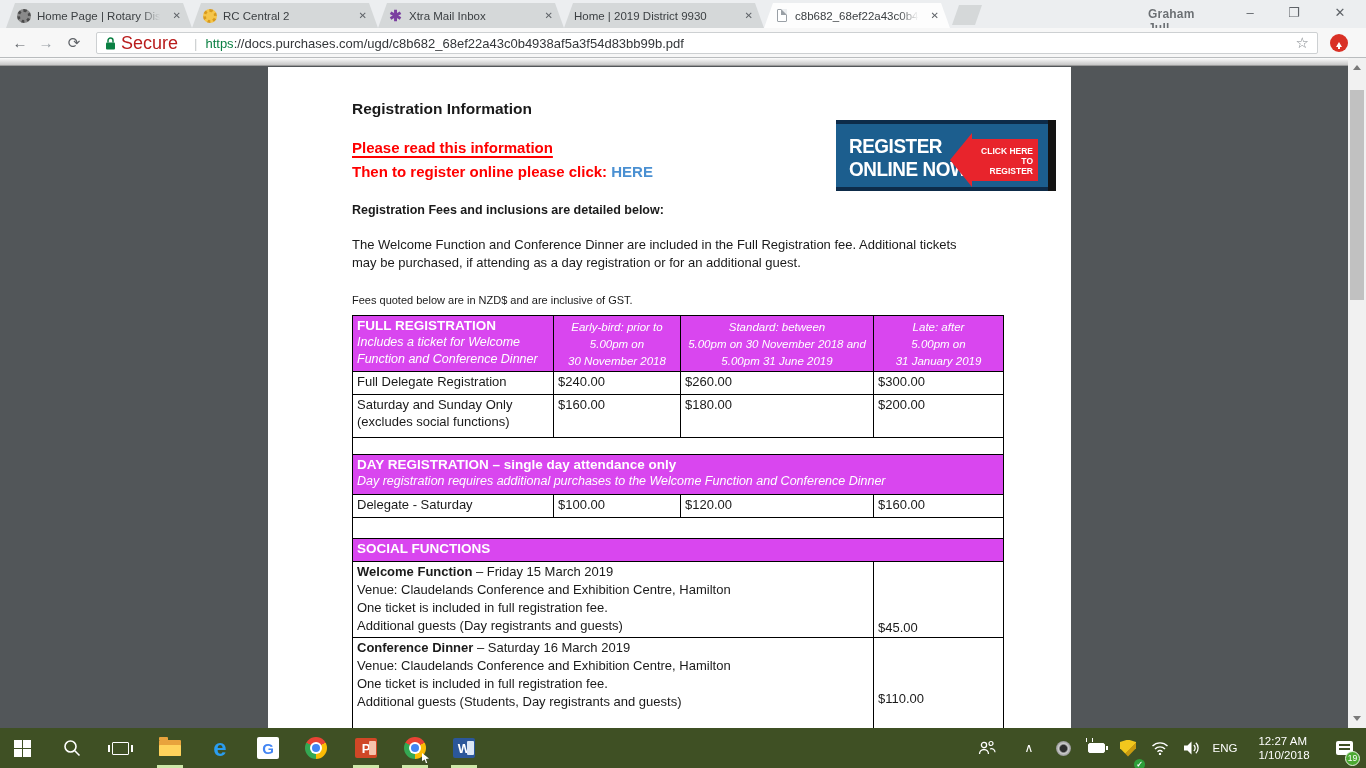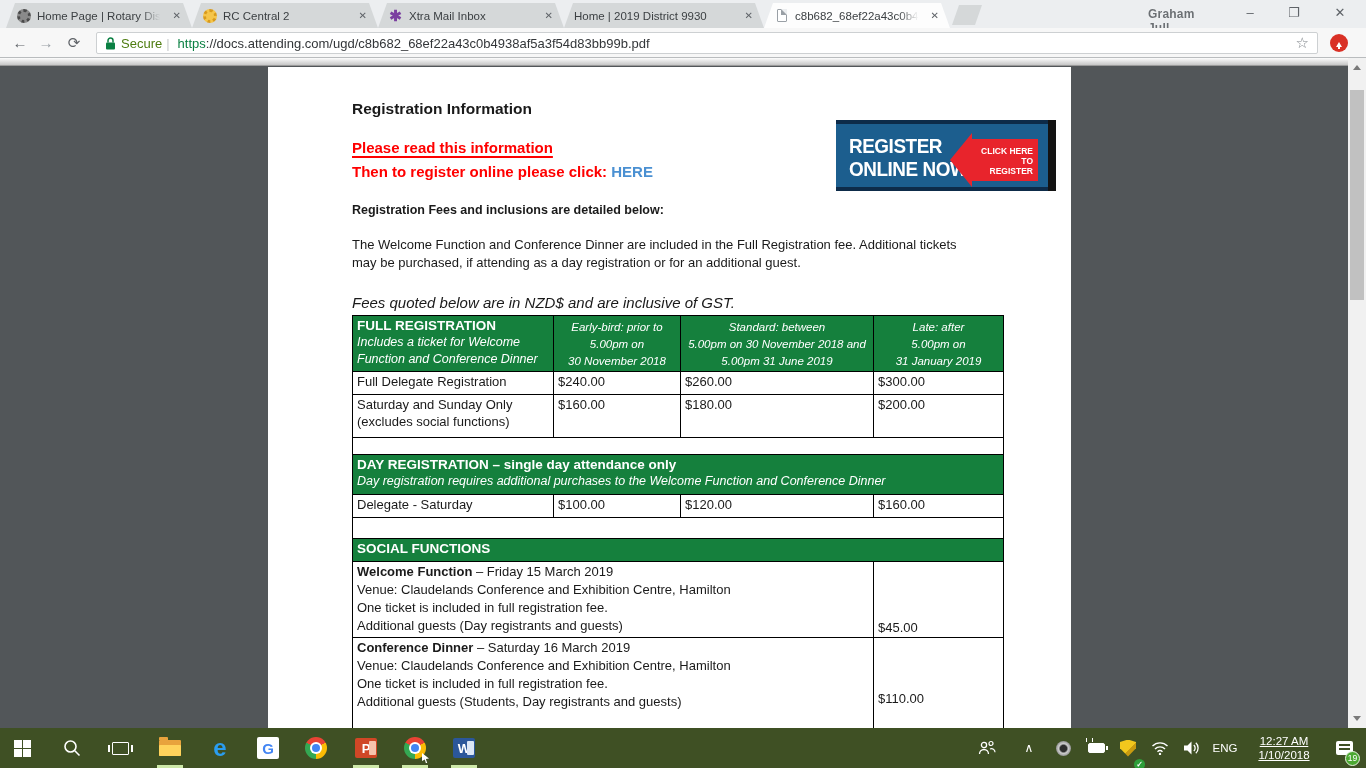--- a/index.html
+++ b/index.html
@@ -30,21 +30,21 @@
   .winbtn { position:absolute; top:0; width:44px; height:26px; text-align:center; line-height:26px; font-size:13px; color:#5f6368; }
   #btn-min { left:1228px; } #btn-restore { left:1272px; } #btn-close { left:1318px; }
 
   
   #toolbar { position:absolute; left:0; top:28px; width:1366px; height:30px; background:#f7f7f7; border-bottom:1px solid #b9bcbe; }
   .navbtn { position:absolute; top:3px; font-size:15px; color:#5f6368; width:24px; text-align:center; line-height:24px; }
   #nav-back{ left:8px; } #nav-forward{ left:34px; color:#9aa0a6; } #nav-reload{ left:62px; }
   #omnibox { position:absolute; left:96px; top:4px; width:1222px; height:22px; background:#fff; border:1px solid #cdd0d2; border-radius:2px;
              display:flex; align-items:center; padding:0 8px; }
   #lock-icon { margin-right:5px; display:flex; }
-  #secure-label { color:#4d7c0f; font-size:13px; margin-right:4px; }
+  #secure-label { color:#b91c1c; font-size:18px; margin-right:16px; }
   #omni-sep { color:#c8cbcd; font-size:13px; margin-right:8px; font-weight:100; }
   #url { font-size:13px; white-space:nowrap; overflow:hidden; flex:1; }
   #url .scheme { color:#0b8043; }
   #url .rest { color:#333639; }
   #star-btn { font-size:15px; color:#80868b; margin-left:8px; }
   #ext-btn { position:absolute; left:1330px; top:6px; width:18px; height:18px; border-radius:50%; background:#d93025; }
   #ext-btn::before { content:""; position:absolute; left:6px; top:8px; border-left:3px solid transparent; border-right:3px solid transparent; border-bottom:5px solid #fff; }
   #ext-btn::after { content:""; position:absolute; left:8px; top:11px; width:2px; height:4px; background:#fff; }
 
   
@@ -59,34 +59,34 @@
   #scroll-thumb { position:absolute; left:2px; top:32px; width:14px; height:210px; background:#c1c1c1; }
 
   
   #content { position:absolute; left:84px; top:0; width:651px; }
   #doc-title { position:absolute; top:33px; font-size:15.5px; font-weight:bold; }
   #notice { position:absolute; top:72px; font-size:15px; font-weight:bold; color:#ff0000; text-decoration:underline; text-decoration-thickness:2px; text-underline-offset:3px; }
   #register-line { position:absolute; top:96px; font-size:15px; font-weight:bold; color:#ff0000; }
   #register-line a { color:#4a90d2; text-decoration:none; font-weight:bold; }
   #fees-heading { position:absolute; top:136px; font-size:12.5px; font-weight:bold; }
   #intro { position:absolute; top:169px; font-size:13px; line-height:18px; white-space:pre-line; width:660px; }
-  #fees-note { position:absolute; top:227px; font-size:15px;font-style:italic; }
+  #fees-note { position:absolute; top:227px; font-size:11px; }
 
   
   #banner { position:absolute; left:484px; top:53px; width:220px; height:71px; background:#131313; }
   #banner-blue { position:absolute; left:0; top:0; width:212px; height:71px; background:#1c5e8e; border-top:4px solid #0d2b49; border-bottom:4px solid #0d2b49; }
   #banner-text { position:absolute; left:13px; top:10px; font-size:21px; font-weight:800; color:#fff; line-height:23px; letter-spacing:-.5px; transform:scaleX(.9); transform-origin:left; white-space:nowrap; }
   #banner-arrow { position:absolute; right:10px; top:15px; width:86px; height:42px; }
   #arrow-head { position:absolute; left:-2px; top:-6px; border-top:27px solid transparent; border-bottom:27px solid transparent; border-right:22px solid #e8242c; }
   #arrow-body { position:absolute; left:20px; top:0; width:66px; height:42px; background:#e8242c; color:#fff; font-size:8.5px; font-weight:bold; text-align:right; padding:7px 5px 0 0; line-height:10px; }
 
   
   #fee-table { position:absolute; top:248px; left:0; border-collapse:collapse; table-layout:fixed; width:651px; font-size:13px; }
   #fee-table td { border:1px solid #000; vertical-align:top; padding:1px 4px; line-height:17px; }
-  .g { background:#15803d; color:#fff; }
+  .g { background:#d946ef; color:#fff; }
   .g .tbl-title { font-weight:bold; font-size:13.5px; }
   .g .tbl-sub { font-style:italic; font-size:12.5px; white-space:pre-line; }
   .colhead { font-style:italic; font-size:11.5px; text-align:center; white-space:pre-line; line-height:16px; padding-top:3px !important; }
   .pre { white-space:pre-line; }
   .spacer-row td { height:17px; }
   .social-price { vertical-align:bottom !important; }
   .pb22 { padding-bottom:22px !important; }
   .line { line-height:18px; }
 
   
@@ -122,21 +122,21 @@
   
   .tray-item { position:absolute; top:0; height:40px; display:flex; align-items:center; justify-content:center; color:#fff; }
   .chevron { font-size:12px; color:#fff; }
   .ring { width:15px; height:15px; border-radius:50%; background:radial-gradient(circle, #2e2e2e 30%, #cfcfcf 45%, #8a8a8a 75%, #d8d8d8 100%); }
   .battery { width:17px; height:10px; border:1.5px solid #fff; border-radius:2px; position:relative; background:#fff; }
   .battery::before { content:""; position:absolute; right:-4px; top:2px; width:2px; height:4px; background:#fff; }
   .battery::after { content:""; position:absolute; left:-3px; top:-6px; width:5px; height:4px; border-left:1.5px solid #fff; border-right:1.5px solid #fff; }
   .shield { width:16px; height:17px; background:linear-gradient(135deg,#f2c71d 55%, #c99b10 55%); clip-path:polygon(50% 0, 100% 14%, 100% 52%, 50% 100%, 0 52%, 0 14%); position:relative; }
   .shield-check { position:absolute; right:-3px; bottom:-2px; width:11px; height:11px; border-radius:50%; background:#2e9e3a; color:#fff; font-size:8px; line-height:11px; text-align:center; font-weight:bold; }
   .lang { font-size:11.5px; }
-  .clock { font-size:11.5px; text-align:center; line-height:14px;text-decoration:underline; }
+  .clock { font-size:11.5px; line-height:14px; }
   .notif-box { width:17px; height:14px; background:#fff; border-radius:2px; position:relative; }
   .notif-box::before { content:""; position:absolute; left:3px; top:3px; width:11px; height:1.5px; background:#3f5024; box-shadow:0 4px 0 #3f5024; }
   .notif-badge { position:absolute; right:2px; bottom:2px; width:15px; height:15px; border-radius:50%; background:#4ca832; border:1px solid #e8f5e0; color:#fff; font-size:8.5px; line-height:13px; text-align:center; }
 </style>
 </head>
 <body>
 
 <div id="screen">
 
   <div id="tabstrip">
@@ -185,21 +185,21 @@
     <div class="navbtn" id="nav-reload">⟳</div>
     <div id="omnibox">
       <span id="lock-icon">
         <svg width="11" height="13" viewBox="0 0 11 13">
             <rect x="1" y="5.5" width="9" height="7" rx="1" fill="#0b8043"></rect>
             <path d="M3 5.5 V3.5 a2.5 2.5 0 0 1 5 0 V5.5" fill="none" stroke="#0b8043" stroke-width="1.5"></path>
           </svg>
       </span>
       <span id="secure-label">Secure</span>
       <span id="omni-sep">|</span>
-      <span id="url"><span class="scheme">https</span><span class="rest">://docs.attending.com/ugd/c8b682_68ef22a43c0b4938af5a3f54d83bb99b.pdf</span></span>
+      <span id="url"><span class="scheme">https</span><span class="rest">://docs.purchases.com/ugd/c8b682_68ef22a43c0b4938af5a3f54d83bb99b.pdf</span></span>
       <span id="star-btn">☆</span>
     </div>
     <div id="ext-btn"></div>
   </div>
 
   <div id="viewer">
     <div id="viewer-topshade"></div>
 
     <div id="page">
       <div id="content">

